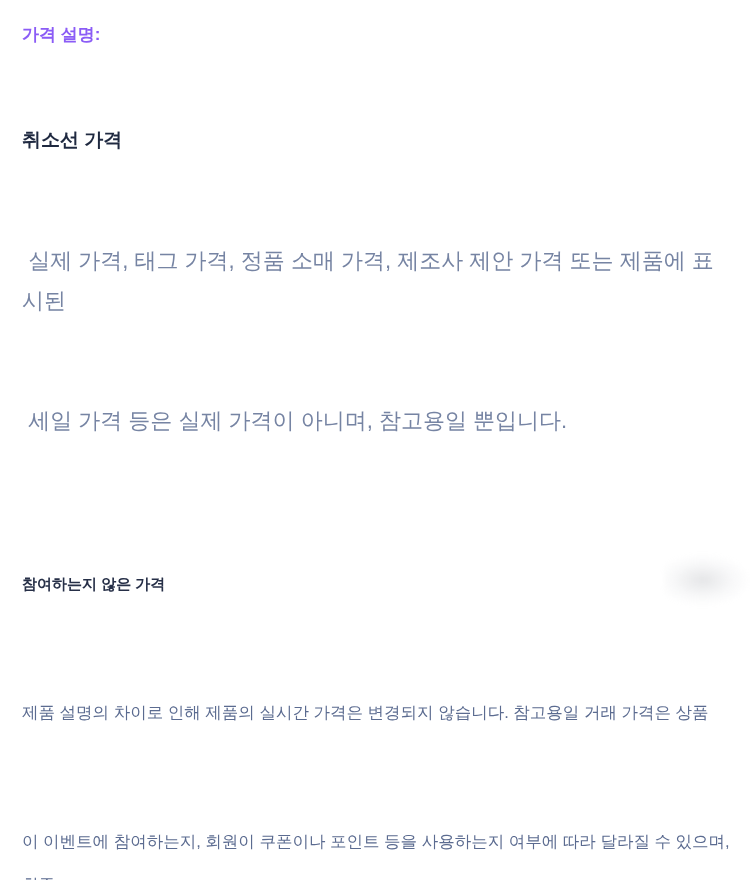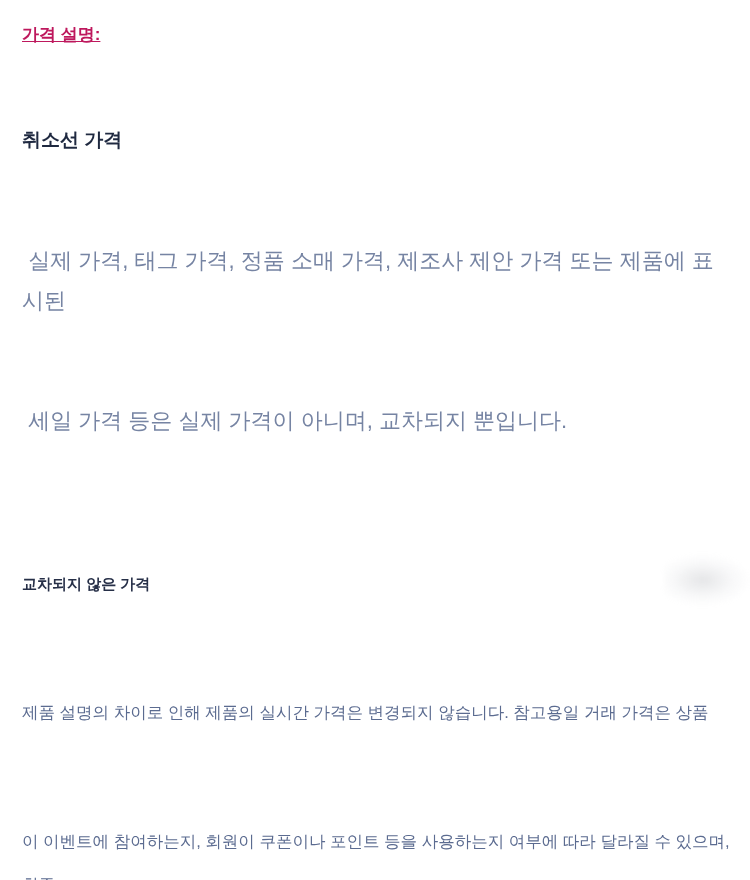--- a/index.html
+++ b/index.html
@@ -17,23 +17,22 @@
   }
   .doc {
     padding: 0 20px 0 22px;
     position: relative;
   }
   .page-title {
     margin: 23px 0 2px 0;
     font-size: 17px;
     line-height: 24px;
     font-weight: 700;
-    color: #be185d;
+    color: #8b5cf6;
     white-space: pre-wrap;
-    text-decoration: underline;
   }
   .section-heading-lg {
     margin: 80px 0 0 0;
     font-size: 19px;
     line-height: 26px;
     font-weight: 700;
     color: #1f2940;
     white-space: pre-wrap;
   }
   .section-heading-sm {
@@ -82,24 +81,24 @@
 <body>
 
 <div class="doc">
 
   <h1 class="page-title">가격 설명:</h1>
 
   <h2 class="section-heading-lg">취소선 가격</h2>
 
   <p class="para para-emphasis">
     <span class="line"> 실제 가격, 태그 가격, 정품 소매 가격, 제조사 제안 가격 또는 제품에 표시된</span>
-    <span class="line"> 세일 가격 등은 실제 가격이 아니며, 교차되지 뿐입니다.</span>
+    <span class="line"> 세일 가격 등은 실제 가격이 아니며, 참고용일 뿐입니다.</span>
   </p>
 
-  <h3 class="section-heading-sm">교차되지 않은 가격</h3>
+  <h3 class="section-heading-sm">참여하는지 않은 가격</h3>
 
   <p class="para para-body para-uncrossed">
     <span class="line">제품 설명의 차이로 인해 제품의 실시간 가격은 변경되지 않습니다. 참고용일 거래 가격은 상품</span>
     <span class="line">이 이벤트에 참여하는지, 회원이 쿠폰이나 포인트 등을 사용하는지 여부에 따라 달라질 수 있으며, 최종</span>
     
   </p>
 
 </div>
 
 <div class="shadow-artifact"></div>

